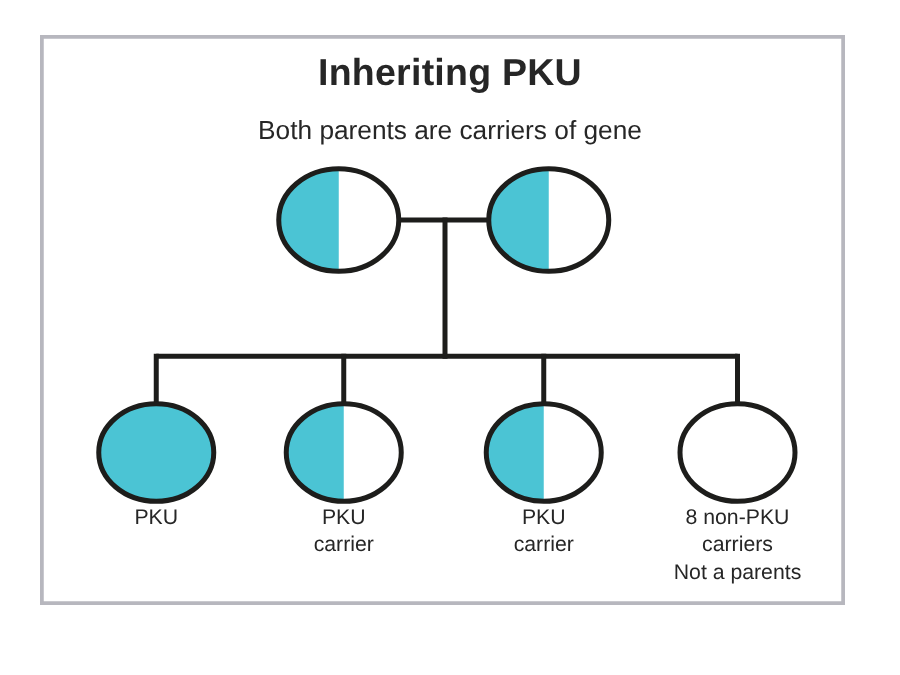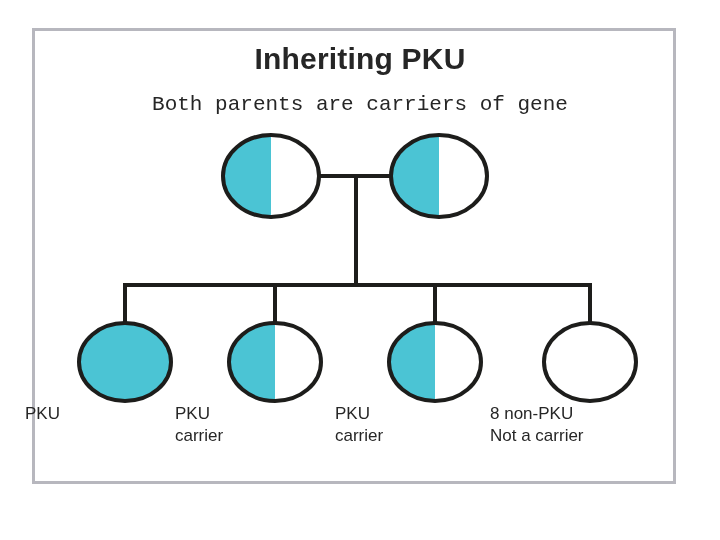--- a/index.html
+++ b/index.html
@@ -46,27 +46,26 @@
   }
   .subtitle {
     position: absolute;
     left: 0;
     right: 0;
     top: 93px;
     text-align: center;
     font-size: 21px;
     font-weight: 500;
     color: var(--text, #262626);
-    font-family: Liberation Mono, monospace;
   }
   .node-label {
     position: absolute;
     top: 403px;
     width: 200px;
-    text-align: left;
+    text-align: center;
     font-size: 17px;
     font-weight: 500;
     line-height: 22px;
     color: var(--text, #262626);
   }
   .label-1 { left: 25px;  }
   .label-2 { left: 175px; }
   .label-3 { left: 335px; }
   .label-4 { left: 490px; }
 
@@ -145,16 +144,17 @@
   <div class="node-label label-2">
     <div>PKU</div>
     <div>carrier</div>
   </div>
   <div class="node-label label-3">
     <div>PKU</div>
     <div>carrier</div>
   </div>
   <div class="node-label label-4">
     <div>8 non-PKU</div>
-    <div>Not a carrier</div>
+    <div>carriers</div>
+    <div>Not a parents</div>
   </div>
 
 </div>
 
 </body></html>

